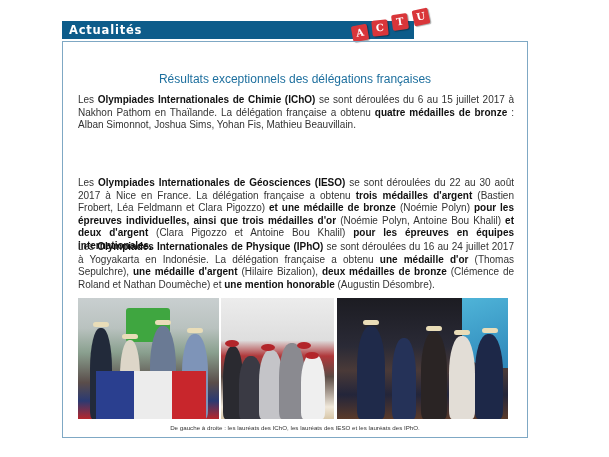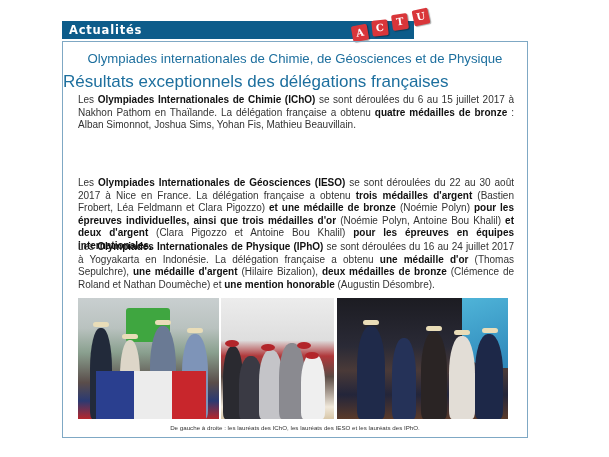--- a/index.html
+++ b/index.html
@@ -10,21 +10,21 @@
 
   .tile { position:absolute; width:16px; height:16px; background:#d9363a; border-radius:2px; color:#fff; font-family:"DejaVu Serif", serif; font-weight:bold; font-size:10px; line-height:16px; text-align:center; box-shadow:1px 1px 1px rgba(0,0,0,0.35); }
   .tile-a { left:352px; top:25px; transform:rotate(-10deg); }
   .tile-c { left:372px; top:20px; transform:rotate(-6deg); }
   .tile-t { left:392px; top:14px; transform:rotate(-8deg); }
   .tile-u { left:413px; top:9px; transform:rotate(-12deg); }
 
   .frame { position:absolute; left:62px; top:41px; width:466px; height:397px; border:1px solid #7fa8c4; box-sizing:border-box; }
 
   .title { position:absolute; left:0; right:0; top:9px; text-align:center; color:#1d6f9e; font-size:13.2px; }
-  .subtitle { position:absolute; left:0; right:0; top:30px; text-align:left; color:#1d6f9e; font-size:17px; }
+  .subtitle { position:absolute; left:0; right:0; top:30px; text-align:center; color:#1d6f9e; font-size:12px; }
 
   .para { position:absolute; left:15px; width:436px; font-size:10px; line-height:12.6px; color:#333; text-align:justify; }
   .para b { color:#111; }
   .p1 { top:52px; }
   .p2 { top:99px;margin-top:36px; }
   .p4 { top:199px; }
 
   .photo { position:absolute; top:256px; height:121px; overflow:hidden; }
   .photo1 { left:15px; width:141px; background:linear-gradient(180deg,#c9cfd0 0%,#b9c2bf 25%,#8aa08f 45%,#5a4d4a 70%,#2b3a72 85%,#b6262c 100%); }
   .photo2 { left:158px; width:113px; background:linear-gradient(180deg,#ececec 0%,#dedede 35%,#b0383a 48%,#5a4a44 65%,#f0e8da 90%,#d8c7a8 100%); }
@@ -47,21 +47,20 @@
 
 <div class="header-bar">
   <span class="header-title">Actualités</span>
 </div>
 <div class="tile tile-a">A</div>
 <div class="tile tile-c">C</div>
 <div class="tile tile-t">T</div>
 <div class="tile tile-u">U</div>
 
 <div class="frame">
-  <div class="title">Olympiades internationales de Chimie, de Géosciences et de Physique</div>
   <div class="subtitle">Résultats exceptionnels des délégations françaises</div>
 
   <div class="para p1">
     <span>Les </span><b>Olympiades Internationales de Chimie (IChO)</b><span> se sont déroulées du 6 au 15 juillet 2017 à Nakhon Pathom en Thaïlande. La délégation française a obtenu </span><b>quatre médailles de bronze</b><span> : Alban Simonnot, Joshua Sims, Yohan Fis, Mathieu Beauvillain.</span>
   </div>
 
   <div class="para p2">
     <span>Les </span><b>Olympiades Internationales de Géosciences (IESO)</b><span> se sont déroulées du 22 au 30 août 2017 à Nice en France. La délégation française a obtenu </span><b>trois médailles d'argent</b><span> (Bastien Frobert, Léa Feldmann et Clara Pigozzo) </span><b>et une médaille de bronze</b><span> (Noémie Polyn) </span><b>pour les épreuves individuelles, ainsi que trois médailles d'or</b><span> (Noémie Polyn, Antoine Bou Khalil) </span><b>et deux d'argent</b><span> (Clara Pigozzo et Antoine Bou Khalil) </span><b>pour les épreuves en équipes internationales.</b><br>
   </div>
 

